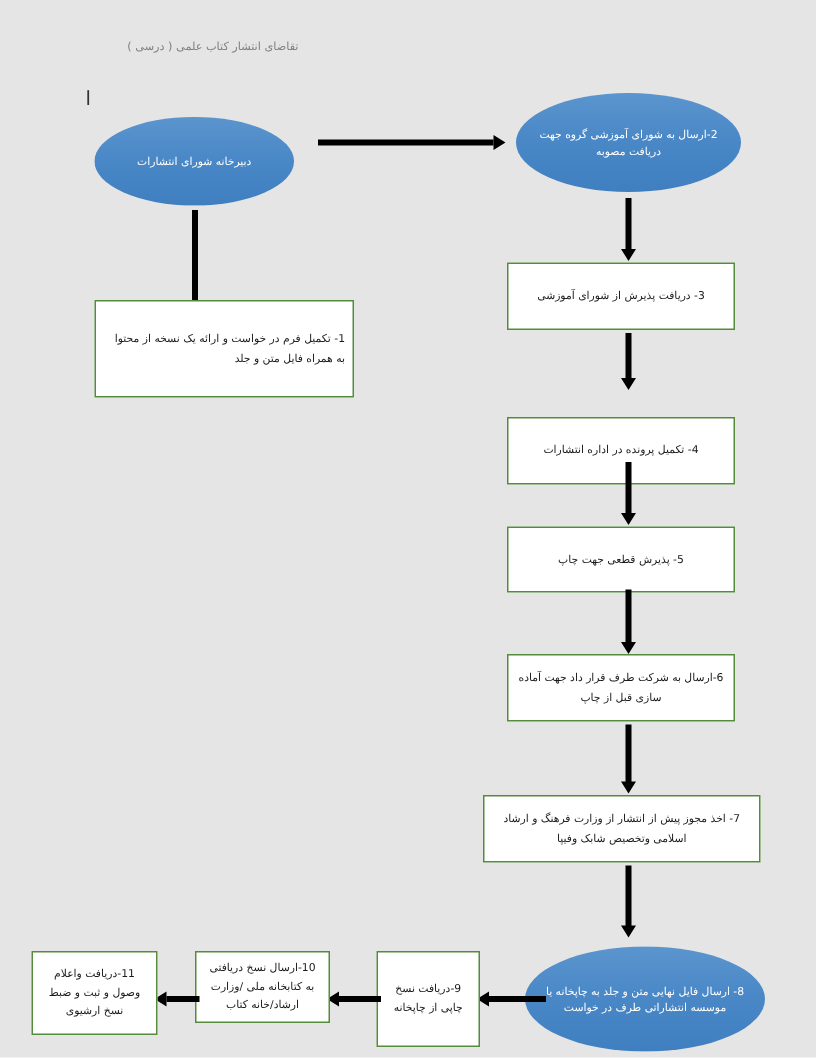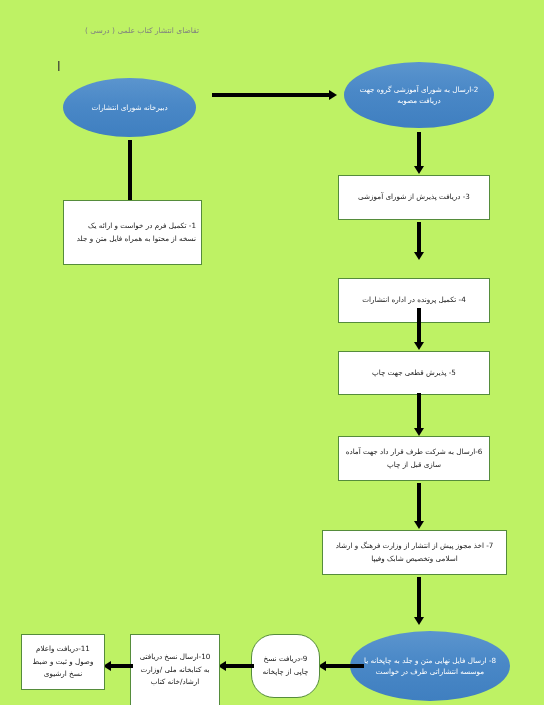--- a/index.html
+++ b/index.html
@@ -8,21 +8,21 @@
     padding: 0;
     background: #ffffff;
   }
   body {
     font-family: "DejaVu Sans", "Liberation Sans", sans-serif;
   }
   #canvas {
     position: relative;
     width: 544px;
     height: 705px;
-    background: #bef264;
+    background: #e5e5e5;
     overflow: hidden;
   }
 
   
   .title {
     position: absolute;
     font-size: 7.5px;
     color: #808080;
     letter-spacing: 0;
     white-space: nowrap;
@@ -151,21 +151,21 @@
   <div class="arrow-h to-right" style="left:212px; top:88px; width:125px; height:14px;">
     <span class="shaft"></span>
     <span class="head"></span>
   </div>
 
   <div class="arrow-v" style="left:123px; top:140px; width:14px; height:68px;">
     <span class="shaft" style="height:62px;"></span>
     <span class="head"></span>
   </div>
 
-  <div class="rect align-right" style="left:63px; top:200px; width:139px; height:65px;align-items:center;">
+  <div class="rect align-right" style="left:63px; top:200px; width:173px; height:65px;align-items:center;">
     <span class="rtext">1-   تکمیل فرم در خواست و ارائه یک نسخه از محتوا به همراه فایل متن و جلد</span>
   </div>
 
   <div class="arrow-v" style="left:412px; top:132px; width:14px; height:42px;">
     <span class="shaft" style="height:36px;"></span>
     <span class="head"></span>
   </div>
 
   <div class="rect" style="left:338px; top:175px; width:152px; height:45px;">
     <span class="rtext">3- دریافت پذیرش از شورای آموزشی</span>
@@ -214,30 +214,30 @@
 
   <div class="ellipse" style="left:350px; top:631px; width:160px; height:70px;">
     <span class="etext">8- ارسال فایل نهایی متن و جلد به چاپخانه یا موسسه انتشاراتی طرف در خواست</span>
   </div>
 
   <div class="arrow-h to-left" style="left:318px; top:659px; width:46px; height:14px;">
     <span class="shaft"></span>
     <span class="head"></span>
   </div>
 
-  <div class="rect" style="left:251px; top:634px; width:69px; height:64px;border-radius:23px;">
+  <div class="rect" style="left:251px; top:634px; width:69px; height:64px;">
     <span class="rtext">9-دریافت نسخ چاپی از چاپخانه</span>
   </div>
 
   <div class="arrow-h to-left" style="left:218px; top:659px; width:36px; height:14px;">
     <span class="shaft"></span>
     <span class="head"></span>
   </div>
 
-  <div class="rect" style="left:130px; top:634px; width:90px; height:72px;">
+  <div class="rect" style="left:130px; top:634px; width:90px; height:48px;">
     <span class="rtext">10-ارسال نسخ دریافتی به کتابخانه ملی /وزارت ارشاد/خانه کتاب</span>
   </div>
 
   <div class="arrow-h to-left" style="left:103px; top:659px; width:30px; height:14px;">
     <span class="shaft"></span>
     <span class="head"></span>
   </div>
 
   <div class="rect" style="left:21px; top:634px; width:84px; height:56px;">
     <span class="rtext">11-دریافت واعلام وصول و ثبت و ضبط نسخ ارشیوی</span>

